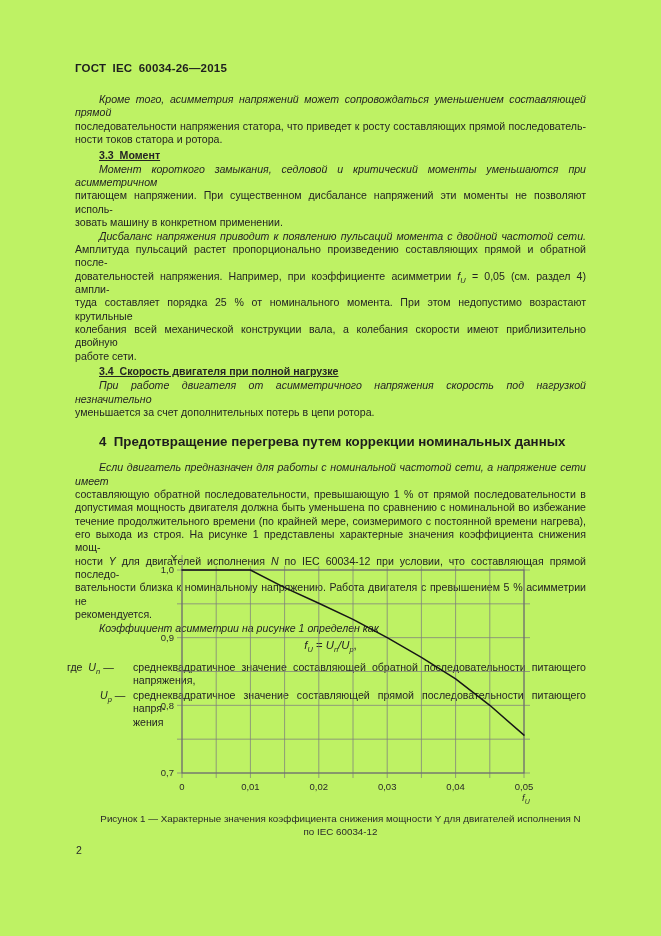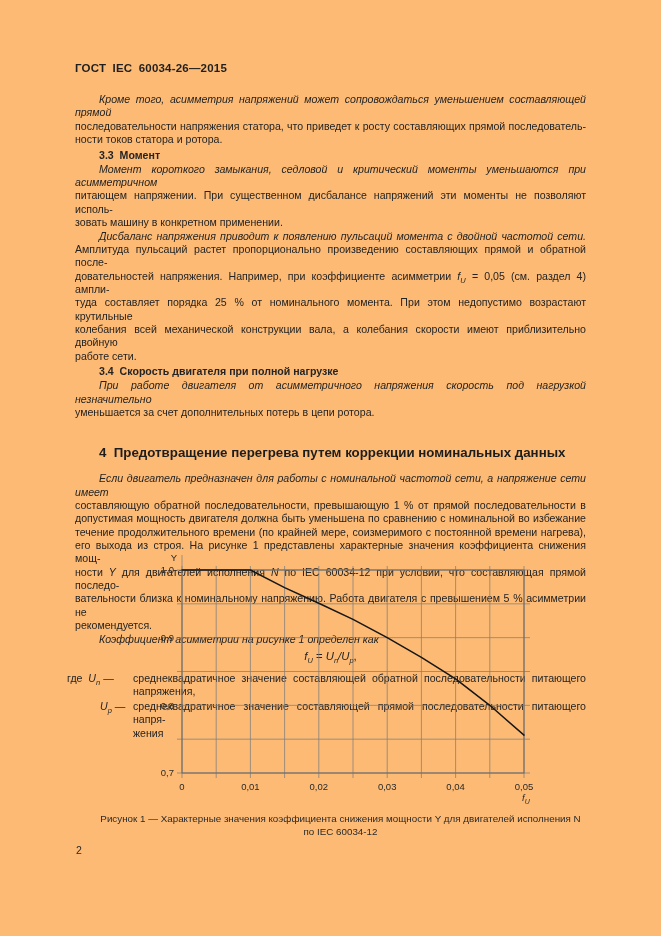--- a/index.html
+++ b/index.html
@@ -1,31 +1,31 @@
 <!DOCTYPE html>
 <html lang="ru"><head>
 <meta charset="utf-8">
 <title>ГОСТ IEC 60034-26—2015 — страница 2</title>
 <style>
   html,body{margin:0;padding:0;}
   body{width:661px;height:936px;background:#ffffff;position:relative;
        font-family:"Liberation Sans","DejaVu Sans",sans-serif;color:#262626;}
-  .page{position:absolute;inset:0;background:#fdba74;overflow:hidden;}
+  .page{position:absolute;inset:0;background:#bef264;overflow:hidden;}
 
   .header{position:absolute;left:75px;top:62px;font-size:11.5px;font-weight:bold;
           letter-spacing:.2px;word-spacing:3px;color:#1f1f1f;}
 
   .textcol{position:absolute;left:75px;top:93px;width:511px;
            font-size:10.6px;line-height:13.35px;text-align:left;color:#242424;}
   .line{text-align:justify;}
   .jl{text-align:justify;text-align-last:justify;}
   .ind{text-indent:24px;font-style:italic;}
   .para{margin:0;}
-  .h3{font-weight:bold;padding-left:24px;margin:2.5px 0 .5px 0;line-height:13.4px;}
-  .h2{font-weight:bold;font-size:13.3px;padding-left:24px;margin:26px 0 11px 0;line-height:16px;color:#1d1d1d;}
+  .h3{font-weight:bold;padding-left:24px;margin:2.5px 0 .5px 0;line-height:13.4px;text-decoration:underline;}
+  .h2{font-weight:bold;font-size:13.3px;padding-left:24px;margin:15px 0 11px 0;line-height:16px;color:#1d1d1d;}
   .formula{text-align:center;font-size:11.3px;margin:3px 0 8px 0;line-height:15px;}
   .it{font-style:italic;}
   sub{font-size:7.5px;line-height:0;}
   .defs{margin-top:1px;}
   .def{position:relative;padding-left:58px;margin-bottom:1.5px;}
   .lead{position:absolute;top:0;white-space:pre;}
 
   .figure{position:absolute;left:140px;top:548px;width:450px;height:262px;}
   .figure svg{display:block;}
   .grid{stroke:#7d7d7d;stroke-width:.75;}

